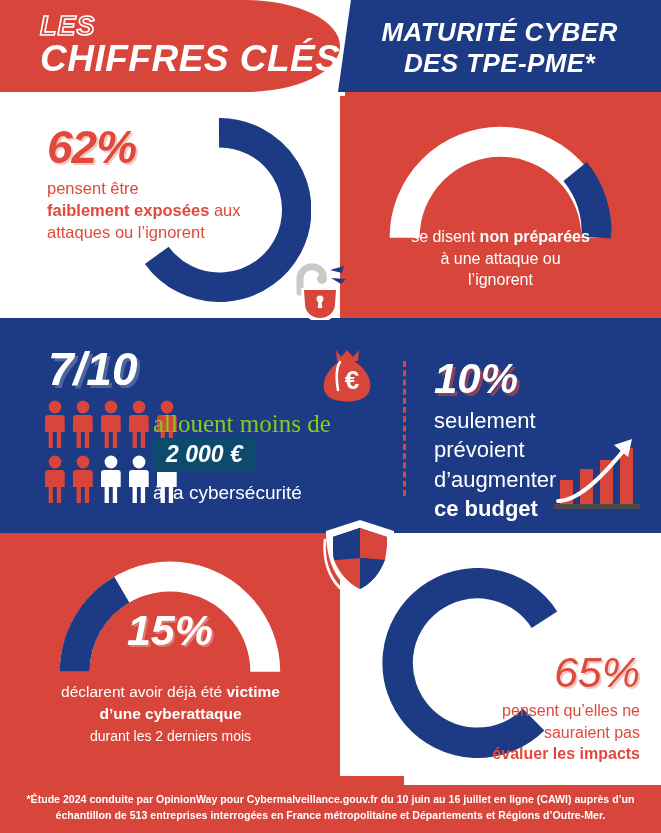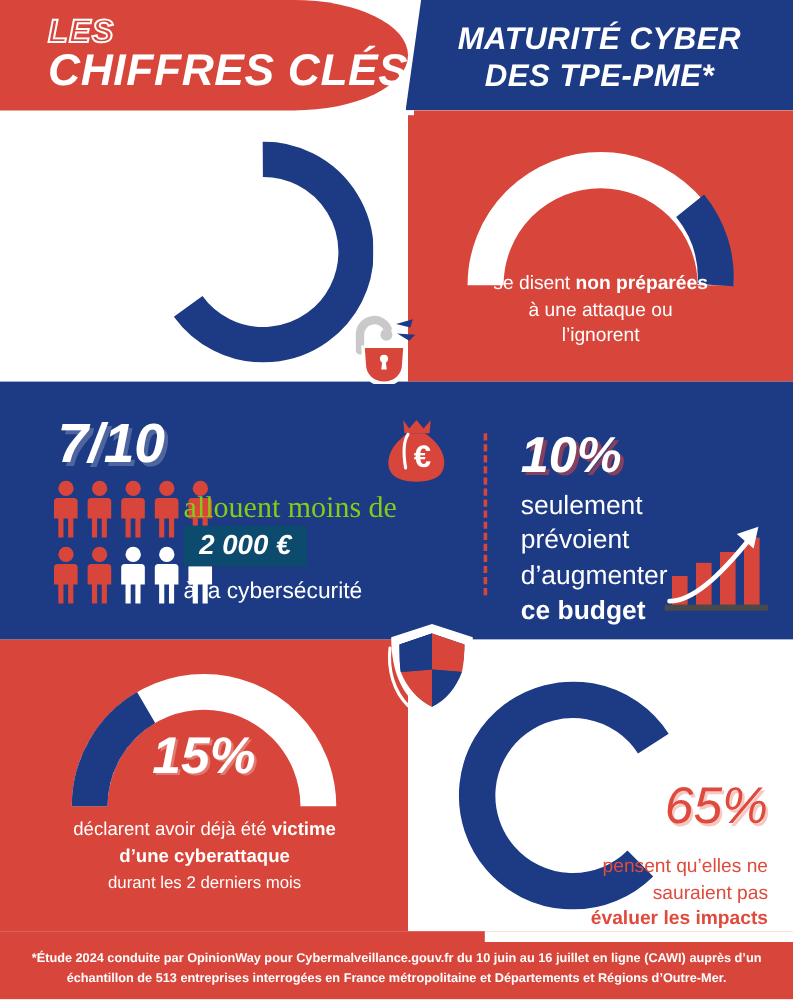--- a/index.html
+++ b/index.html
@@ -124,21 +124,21 @@
   .txt15 b{font-weight:bold;}
   .txt15 .small{font-size:14px;}
 
   .donut65{position:absolute;left:382px;top:35px;width:190px;height:190px;}
   .txt65{position:absolute;left:440px;top:80px;width:200px;text-align:right;}
   .big-red65{
     font-size:43px;font-weight:normal;font-style:italic;color:#E04A3C;line-height:1;
     text-shadow:2px 2px 0 rgba(224,74,60,0.30);
     margin-top:38px;
   }
-  .sub-red65{font-size:16px;line-height:1.35;color:#E04A3C;margin-top:18px;}
+  .sub-red65{font-size:16px;line-height:1.35;color:#E04A3C;margin-top:6px;}
   .sub-red65 b{font-weight:bold;}
 
   .shield{position:absolute;left:318px;top:516px;width:84px;height:84px;z-index:9;}
 
   
   .footer{position:absolute;left:0;top:776px;width:661px;height:57px;background:#D8453A;}
   .foot-white{position:absolute;left:404px;top:0;width:257px;height:9px;background:#ffffff;}
   .foot-text{
     position:absolute;left:18px;top:16px;width:625px;text-align:center;
     color:#ffffff;font-size:10.6px;font-weight:bold;line-height:1.5;
@@ -161,20 +161,28 @@
     <div class="hdr-strip"></div>
   </div>
 
   <div class="row1">
     <div class="r1-left"></div>
     <div class="r1-right"></div>
 
     <svg class="donut62" viewBox="0 0 100 100">
       <path d="M 50 8 A 42 42 0 1 1 16.2 74.6" fill="none" stroke="#1D3A85" stroke-width="16" stroke-linecap="butt"></path>
     </svg>
+    <div class="txt62">
+      <div class="big-red">62%</div>
+      <div class="sub-red">
+        <span>pensent être</span><br>
+        <b>faiblement exposées</b><span> aux</span><br>
+        <span>attaques ou l’ignorent</span>
+      </div>
+    </div>
 
     <svg class="gauge78" viewBox="0 0 200 108">
       <path d="M 17 100 A 83 83 0 0 1 183 100" fill="none" stroke="#ffffff" stroke-width="26" stroke-linecap="butt"></path>
       <path d="M 164.6 42.7 A 83 83 0 0 1 183 100" fill="none" stroke="#1D3A85" stroke-width="26" stroke-linecap="butt"></path>
     </svg>
     <div class="txt78">
       <span>se disent </span><b>non préparées</b><br>
       <span>à une attaque ou</span><br>
       <span>l’ignorent</span>
     </div>

